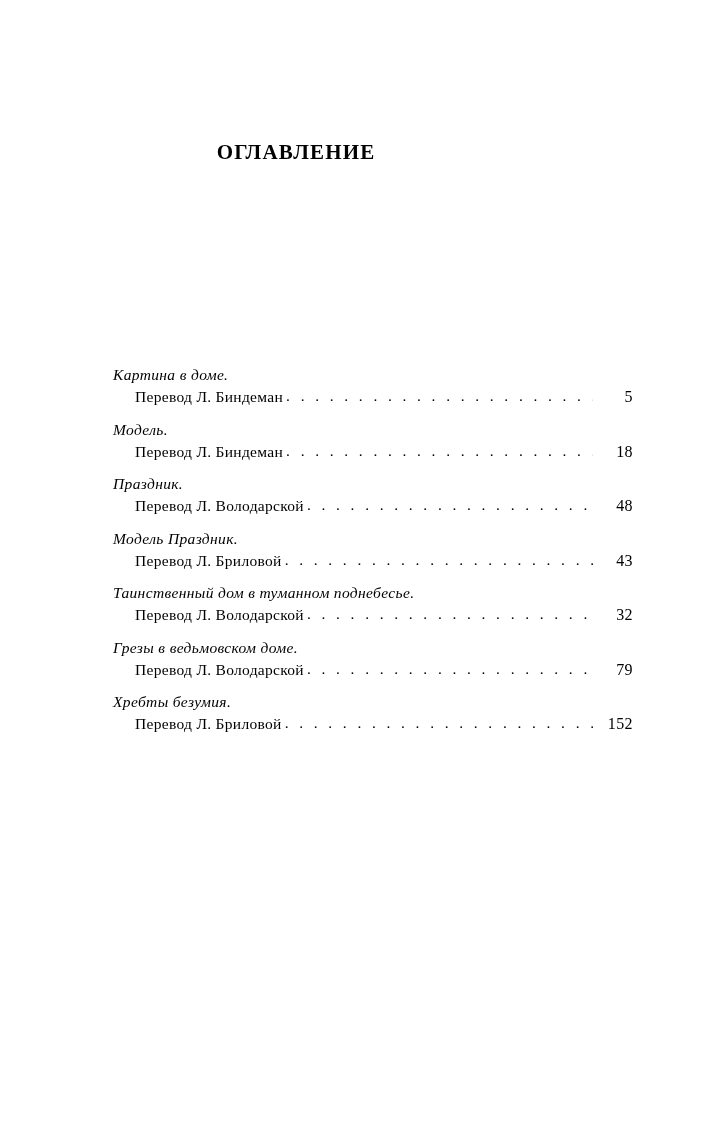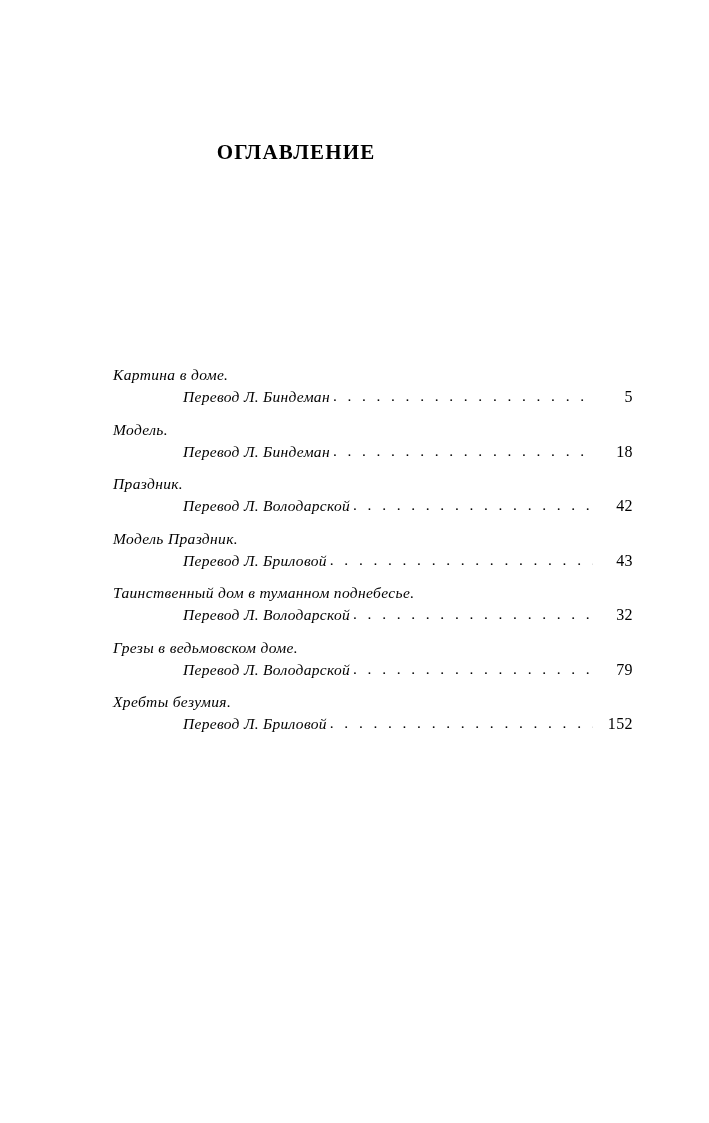--- a/index.html
+++ b/index.html
@@ -52,26 +52,24 @@
   }
   .entry-line {
     display: flex;
     align-items: baseline;
     padding-left: 22px;
     line-height: 22px;
     margin-top: 1px;
   }
   .entry-translator {
     font-family: "Liberation Serif", serif;
-    font-style: italic;
     font-size: 15.5px;
     letter-spacing: 0.3px;
     white-space: nowrap;
     padding-right: 3px;
-    margin-left: 48px;
   }
   .dots {
     flex: 1 1 auto;
     overflow: hidden;
     white-space: nowrap;
     font-size: 15.5px;
     letter-spacing: 3.4px;
     color: #000;
     position: relative;
     top: -1px;
@@ -111,21 +109,21 @@
         <span class="dots">. . . . . . . . . . . . . . . . . . . . . . . . . . . . . . . . . . . . . . . . . . . . . . . . . . . . . . . . . . . .</span>
         <span class="page-num">18</span>
       </div>
     </div>
 
     <div class="entry">
       <div class="entry-title">Праздник.</div>
       <div class="entry-line">
         <span class="entry-translator">Перевод Л. Володарской</span>
         <span class="dots">. . . . . . . . . . . . . . . . . . . . . . . . . . . . . . . . . . . . . . . . . . . . . . . . . . . . . . . . . . . .</span>
-        <span class="page-num">42</span>
+        <span class="page-num">48</span>
       </div>
     </div>
 
     <div class="entry">
       <div class="entry-title">Модель Праздник.</div>
       <div class="entry-line">
         <span class="entry-translator">Перевод Л. Бриловой</span>
         <span class="dots">. . . . . . . . . . . . . . . . . . . . . . . . . . . . . . . . . . . . . . . . . . . . . . . . . . . . . . . . . . . .</span>
         <span class="page-num">43</span>
       </div>

